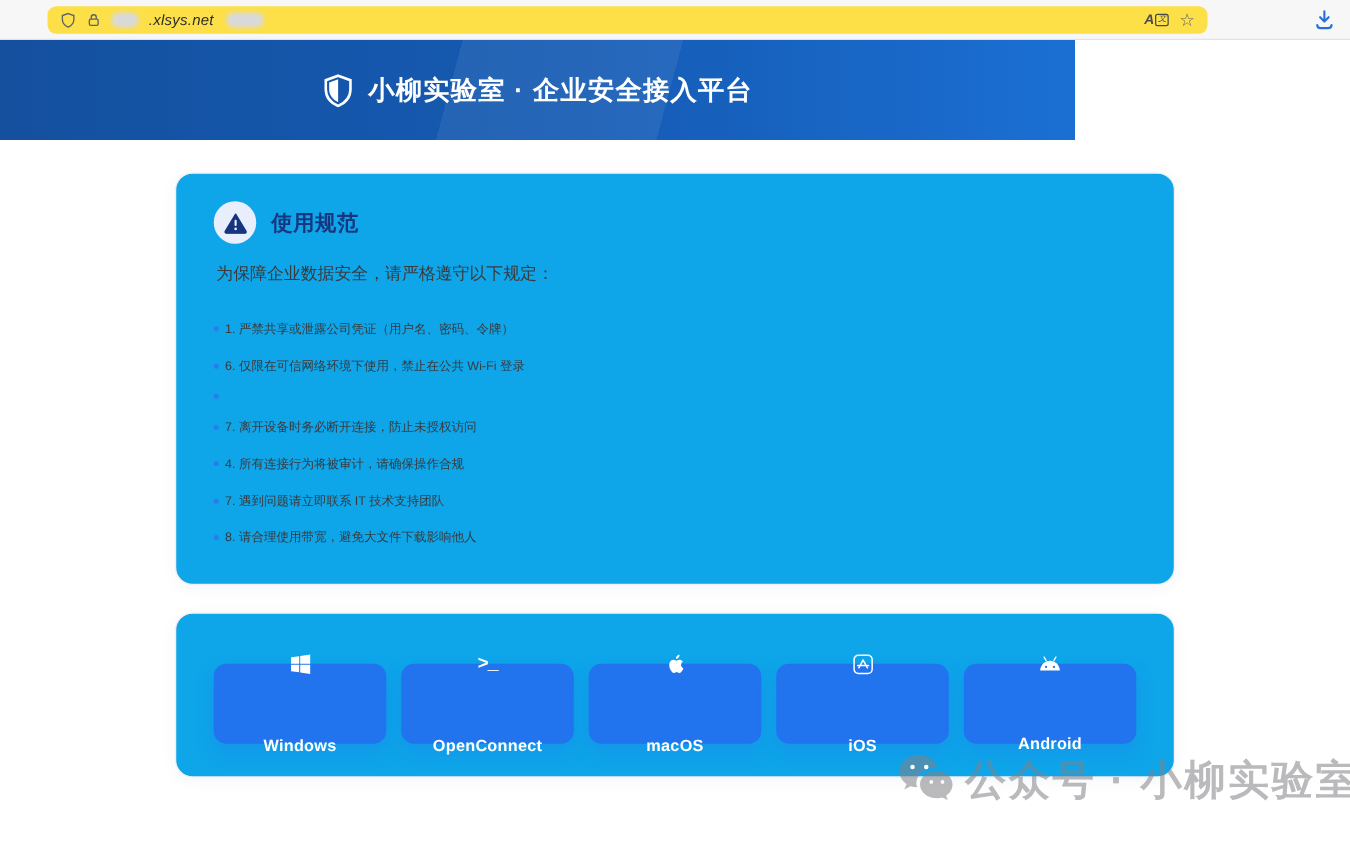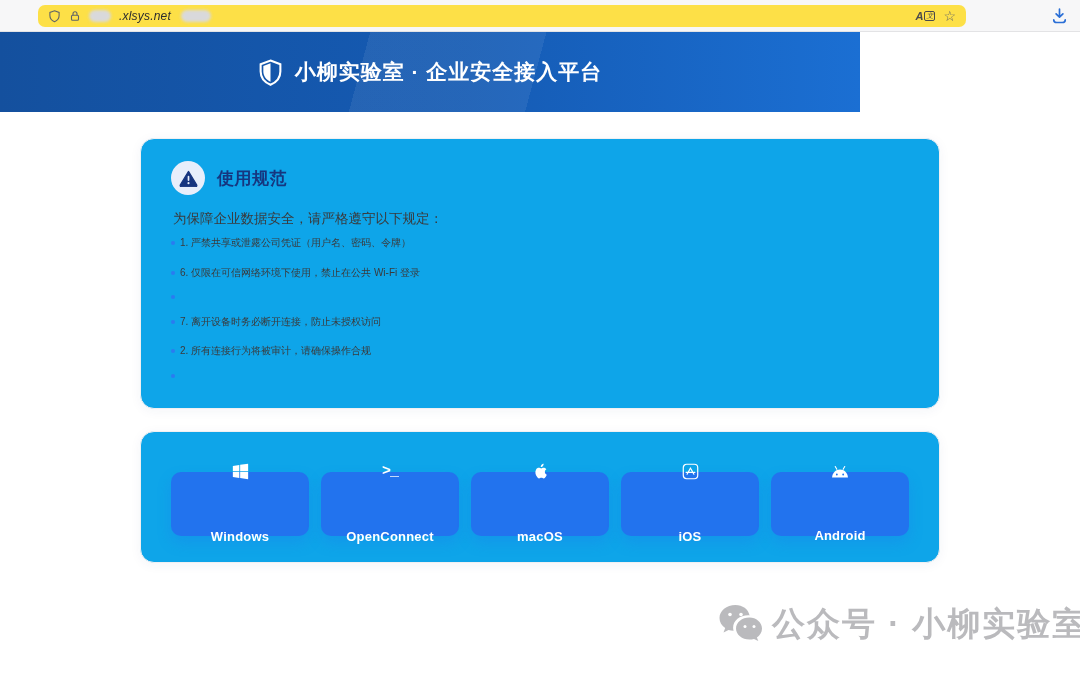--- a/index.html
+++ b/index.html
@@ -38,21 +38,21 @@
   
   .content { padding-top:26px; }
   .card { width:800px; margin:0 auto 22px auto; background:#0ea5e9;
     border:1px solid #f0f0f2; border-radius:14px;
     box-shadow:0 2px 12px rgba(40,60,110,.05); padding:22px 30px 26px 30px; }
   .card-head { display:flex; align-items:center; gap:12px; margin-bottom:15px; }
   .head-ic-circle { width:34px; height:34px; border-radius:50%; background:#e8eefb;
     display:flex; align-items:center; justify-content:center; flex:0 0 auto; }
   .card-title { font-size:17px; font-weight:bold; color:#16367f; letter-spacing:.5px; }
 
-  .rules-intro { font-size:13.5px; color:#3a3a3c; margin:2px 0 8px 2px; }
+  .rules-intro { font-size:13.5px; color:#3a3a3c; margin:2px 0 28px 2px; }
   .rules-list { list-style:none; }
   .rules-list li { display:flex; align-items:center; font-size:10px; color:#3a3a3c;
     margin-bottom:15.5px; }
   .rules-list li:last-child { margin-bottom:4px; }
   .dot { width:4px; height:4px; border-radius:50%; background:#2b7bf0;
     margin-right:5px; flex:0 0 auto; }
 
   
   .btn-row { display:flex; gap:12px; margin-top:18px; }
   .dl-btn { flex:1; height:64px; background:#2273ee; border:none; border-radius:10px;
@@ -139,24 +139,29 @@
         </li>
       <li>
           <span class="dot"></span>
         </li>
       <li>
           <span class="dot"></span>
           <span>7. 离开设备时务必断开连接，防止未授权访问</span>
         </li>
       <li>
           <span class="dot"></span>
-          <span>2. 所有连接行为将被审计，请确保操作合规</span>
-        </li>
-      <li>
-          <span class="dot"></span>
+          <span>4. 所有连接行为将被审计，请确保操作合规</span>
+        </li>
+      <li>
+          <span class="dot"></span>
+          <span>7. 遇到问题请立即联系 IT 技术支持团队</span>
+        </li>
+      <li>
+          <span class="dot"></span>
+          <span>8. 请合理使用带宽，避免大文件下载影响他人</span>
         </li>
     </ul>
   </div>
 
   <div class="card">
     <div class="btn-row">
 
       <button class="dl-btn">
         <span class="ic">
           <svg width="17" height="17" viewBox="0 0 20 20" fill="#ffffff">

